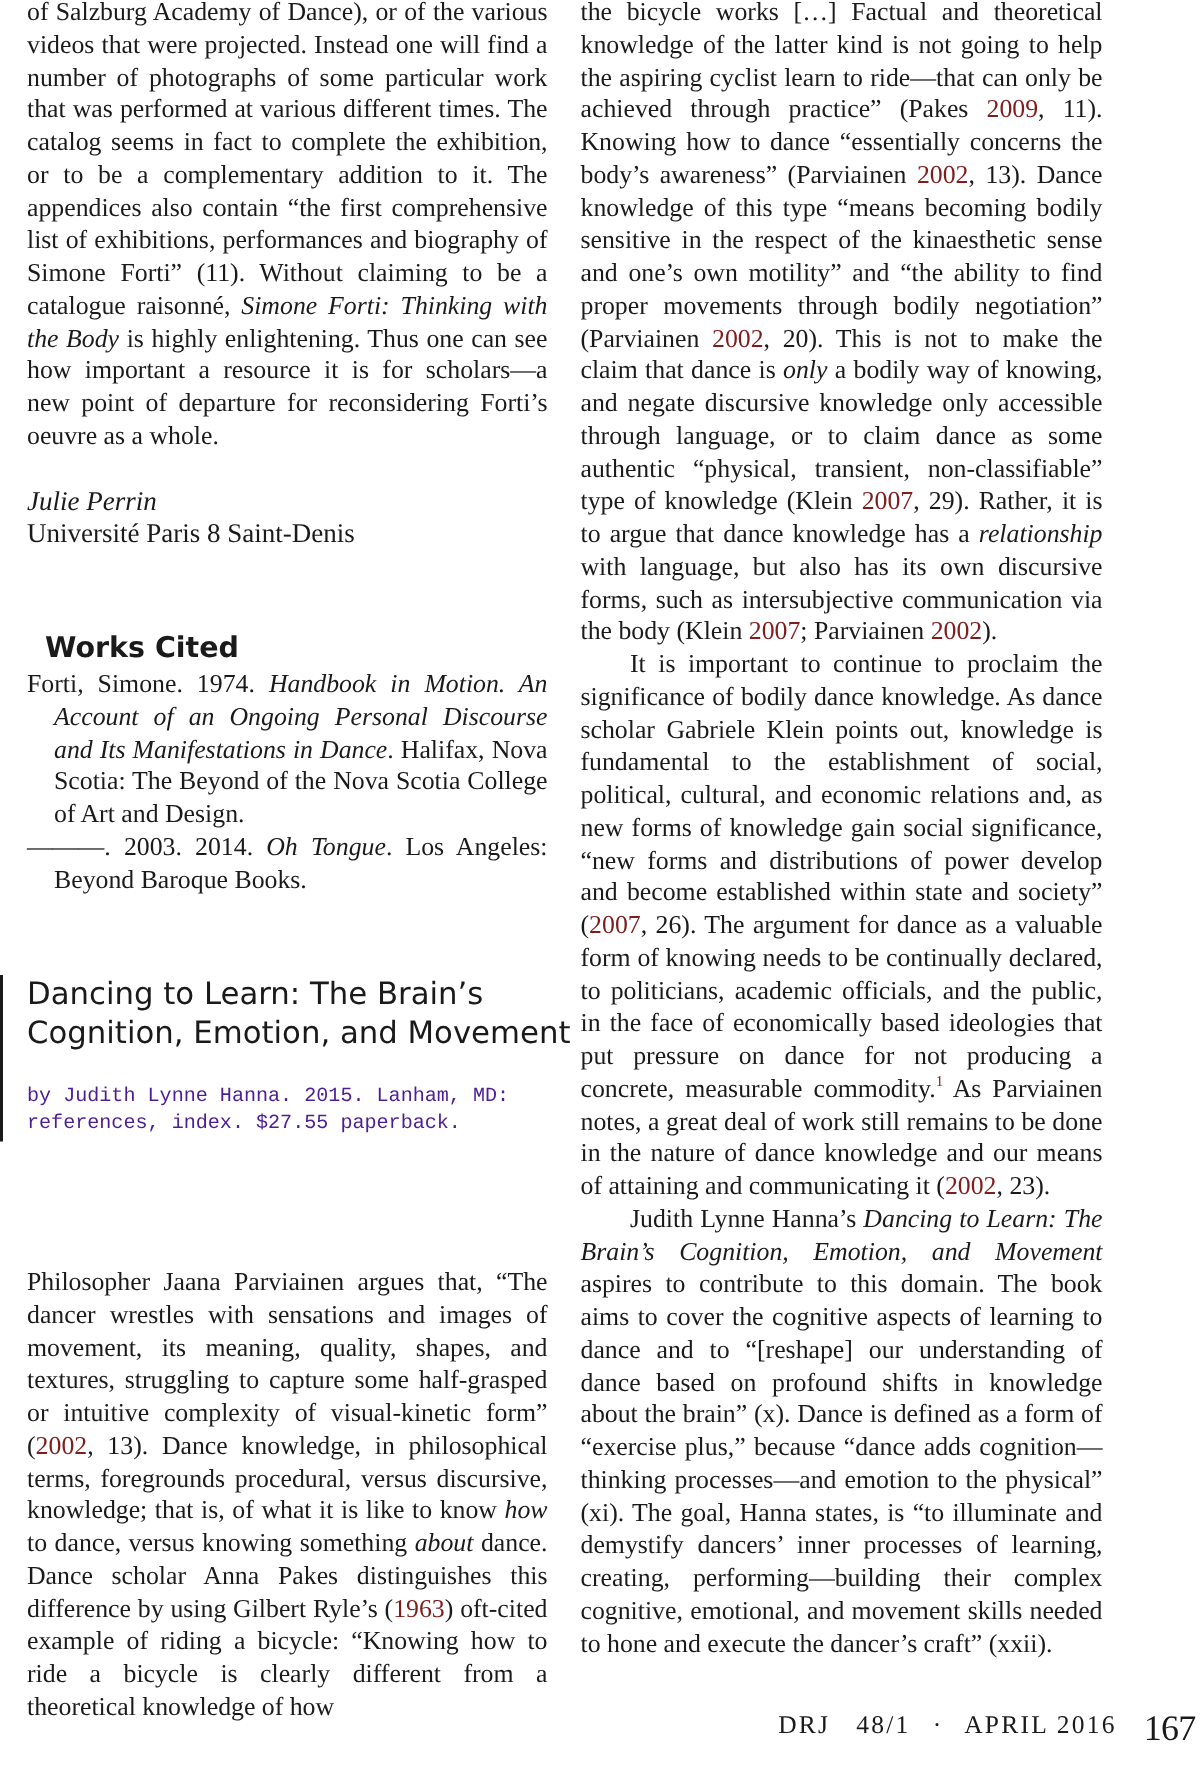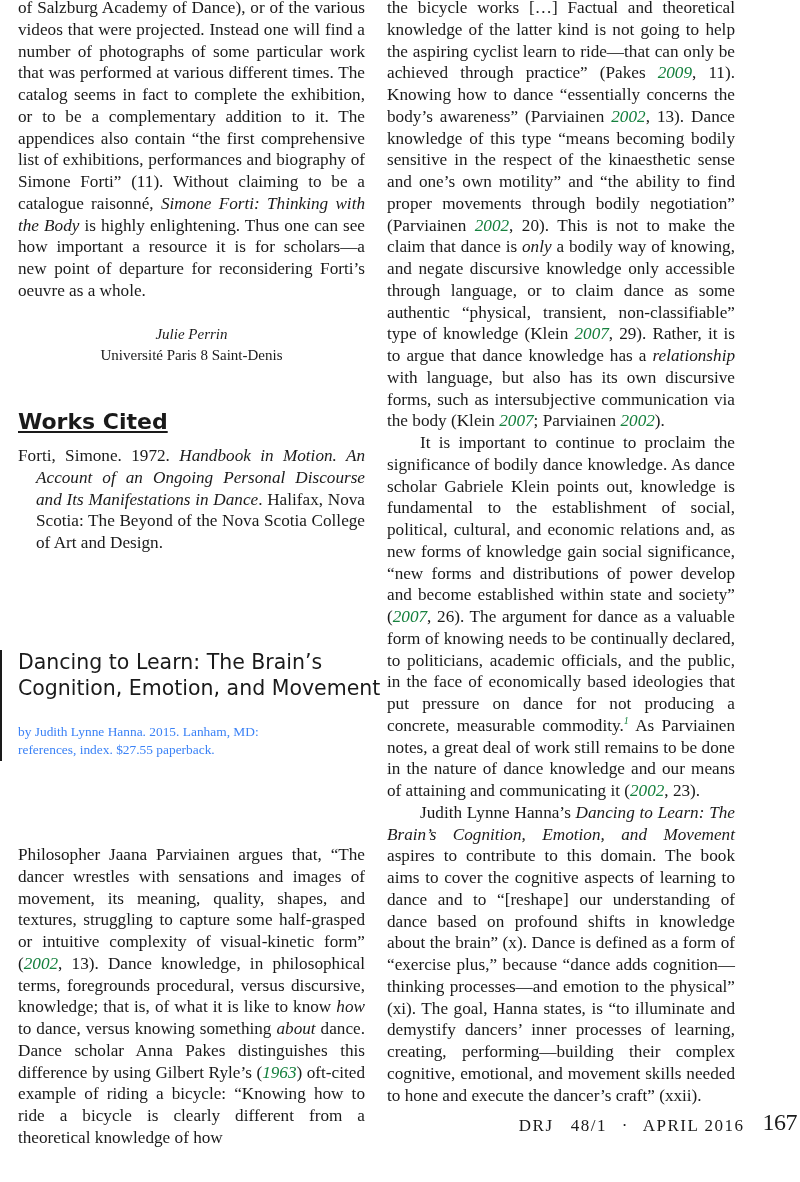--- a/index.html
+++ b/index.html
@@ -9,49 +9,49 @@
     color: #1a1a1a;
   }
   .col { position: absolute; top: 0; }
   .col-left { left: 18px; width: 347px; }
   .col-right { left: 387px; width: 348px; }
   .p {
     font-size: 17.2px; line-height: 21.75px;
     text-align: justify; hyphens: manual; margin: 0;
   }
   .indent { text-indent: 33px; }
-  .cite { color: #15803d; font-style: italic; }
-  .sig { text-align: center; font-size: 15px; line-height: 21.75px; margin: 0; }
+  .cite { color: #7f1d1d; }
+  .sig { text-align: left; font-size: 18px; line-height: 21.75px; margin: 0; }
   .sig-name { font-style: italic; }
   .wc-heading {
     font-family: "DejaVu Sans", "Liberation Sans", sans-serif;
-    font-weight: bold; font-size: 22px; margin: 0;
-    position: absolute; top: 409px; left: 0; text-decoration: underline;
+    font-weight: bold; font-size: 19px; margin: 12px;
+    position: absolute; top: 409px; left: 0;
   }
   .refs { position: absolute; top: 445px; left: 0; width: 347px; }
   .ref {
     font-size: 17.2px; line-height: 21.75px; text-align: justify;
     padding-left: 18px; text-indent: -18px; margin: 0;
   }
   .book-block {
     position: absolute; left: -18px; top: 650px; width: 365px;
     border-left: 2px solid #1a1a1a; padding-left: 16px;
   }
   .book-title {
     font-family: "DejaVu Sans", "Liberation Sans", sans-serif;
     font-size: 20.5px; line-height: 25.5px; font-weight: normal;
     margin: 0; color: #1a1a1a;
   }
   .book-meta {
-    font-family: Liberation Serif, serif;
-    font-size: 13.4px; line-height: 18.3px; margin: 22px 0 1px 0; color: #3b82f6;
+    font-family: Liberation Mono, monospace;
+    font-size: 13.4px; line-height: 18.3px; margin: 22px 0 1px 0; color: #4c1d95;
   }
   .footer {
-    position: absolute; top: 1096px; right: 0; height: 40px;
-    display: flex; align-items: flex-end;
+    position: absolute; top: 1140px; right: 0; height: 40px;
+    display: flex; align-items: flex-start;
   }
   .footer-journal {
     font-family: "Liberation Serif", serif; font-size: 17px; letter-spacing: 1.5px;
     font-variant: small-caps; margin-right: 18px;
   }
   .footer-dot { margin: 0 9px; }
   .footer-page { font-family: "Liberation Serif", serif; font-size: 24px; letter-spacing: -0.5px; }
   sup { font-size: 10px; vertical-align: 7px; line-height: 0; }
 </style>
 </head>
@@ -61,21 +61,22 @@
   <p class="p" style="margin-top:-3px;"><span>of Salzburg Academy of Dance), or of the vari­ous videos that were projected. Instead one will find a number of photographs of some particular work that was performed at various different times. The catalog seems in fact to complete the exhibition, or to be a complementary addition to it. The appendices also contain “the first compre­hensive list of exhibitions, performances and biog­raphy of Simone Forti” (11). Without claiming to be a catalogue raisonné, </span><i>Simone Forti: Thinking with the Body</i><span> is highly enlightening. Thus one can see how important a resource it is for schol­ars—a new point of departure for reconsidering Forti’s oeuvre as a whole.</span></p>
 
   <div style="margin-top:22px;">
     <p class="sig sig-name">Julie Perrin</p>
     <p class="sig">Université Paris 8 Saint-Denis</p>
   </div>
 
   <h2 class="wc-heading">Works Cited</h2>
 
   <div class="refs">
-    <p class="ref"><span>Forti, Simone. 1972. </span><i>Handbook in Motion. An Account of an Ongoing Personal Discourse and Its Manifestations in Dance</i><span>. Halifax, Nova Scotia: The Beyond of the Nova Scotia College of Art and Design.</span></p>
+    <p class="ref"><span>Forti, Simone. 1974. </span><i>Handbook in Motion. An Account of an Ongoing Personal Discourse and Its Manifestations in Dance</i><span>. Halifax, Nova Scotia: The Beyond of the Nova Scotia College of Art and Design.</span></p>
+    <p class="ref"><span>———. 2003. 2014. </span><i>Oh Tongue</i><span>. Los Angeles: Beyond Baroque Books.</span></p>
   </div>
 
   <div class="book-block">
     <h1 class="book-title">Dancing to Learn: The Brain’s Cognition, Emotion, and Movement</h1>
     <div class="book-meta">
       <div>by Judith Lynne Hanna. 2015. Lanham, MD:</div>
       <div>references, index. $27.55 paperback.</div>
     </div>
   </div>
 

